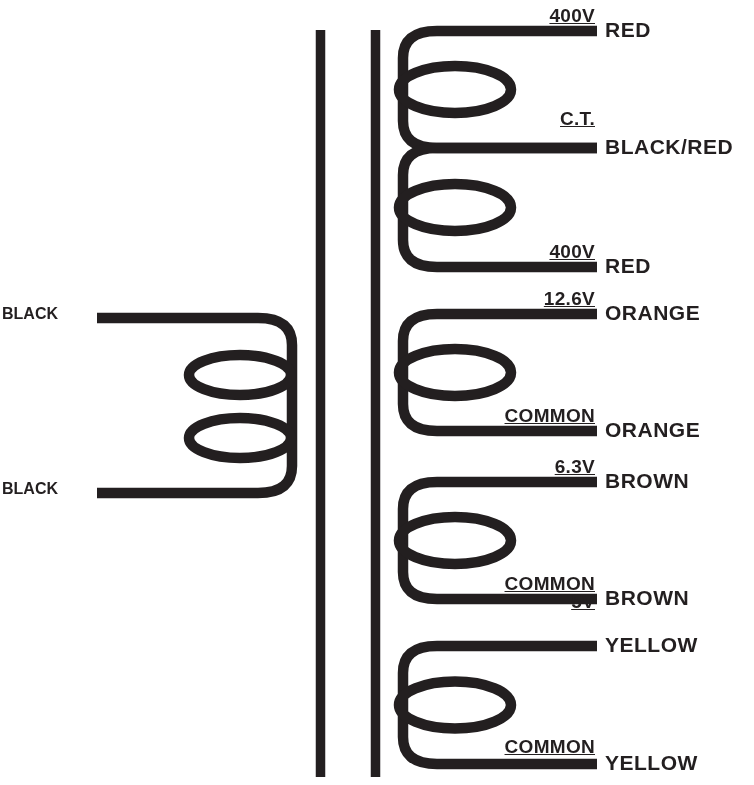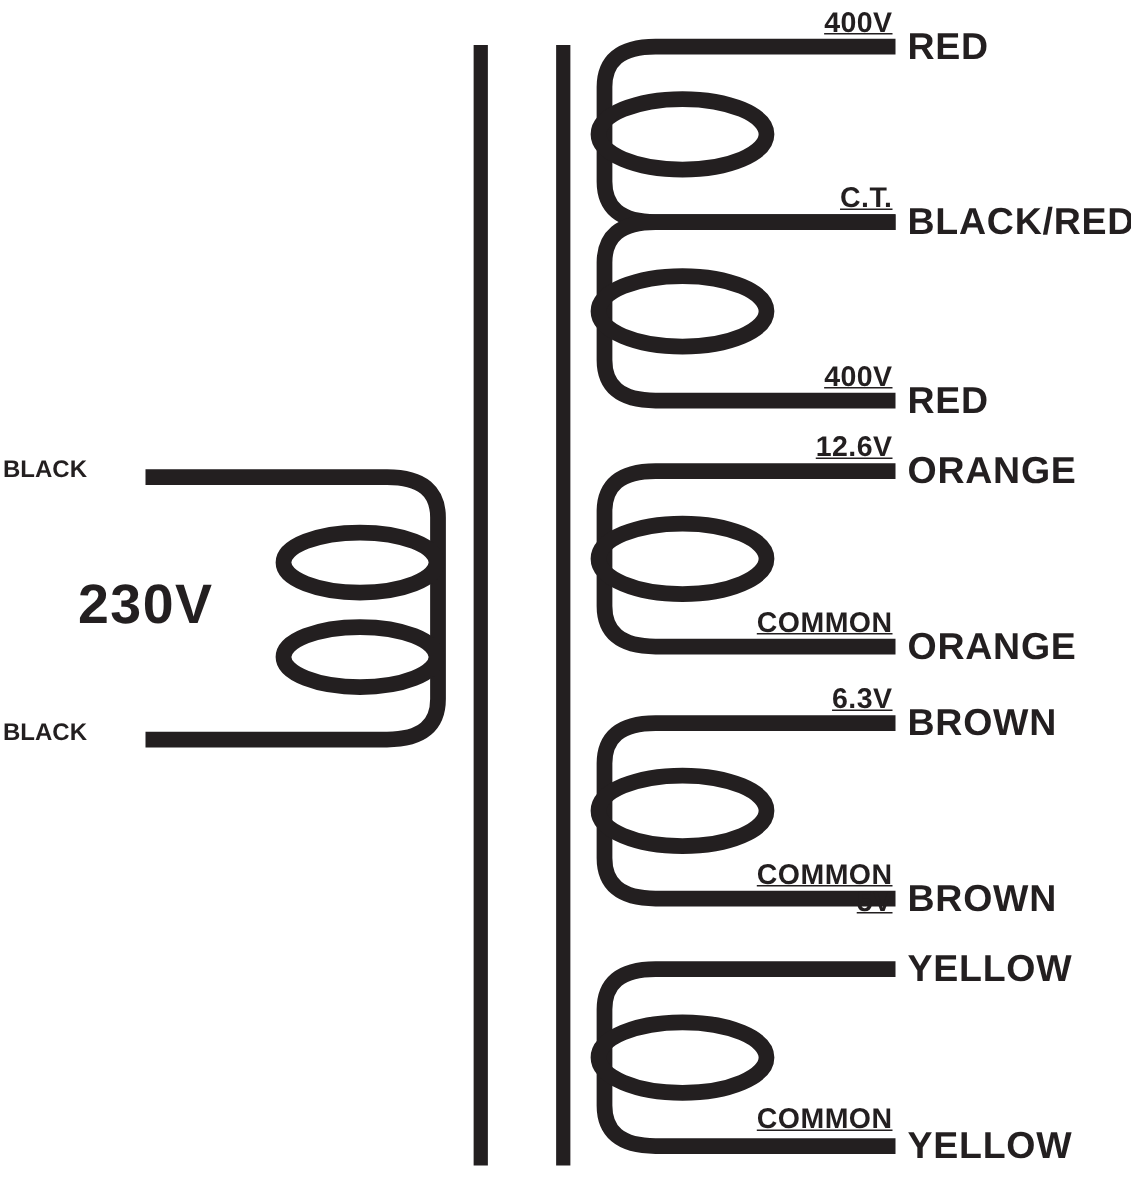--- a/index.html
+++ b/index.html
@@ -8,21 +8,21 @@
     width: 754px;
     height: 785px;
     background: #ffffff;
     font-family: "Liberation Sans", "DejaVu Sans", sans-serif;
     color: #231f20;
     overflow: hidden;
   }
   #schematic-svg { position: absolute; left: 0; top: 0; }
   .lbl { position: absolute; font-weight: bold; line-height: 1; white-space: nowrap; }
   .wire-name {           
-    font-size: 25px;
+    font-size: 21px;
     letter-spacing: 0.5px;
   }
   .tap-value {           
     font-size: 19px;
     letter-spacing: 0.3px;
     right: 159px;        
     text-align: right;
     text-decoration: underline;
   }
   .right-big { left: 605px; }
@@ -67,28 +67,27 @@
 
       <g stroke-width="10.5">
         <path d="M597 646 H437 C413 646 403 656 403 673 L403 737 C403 754 413 764 437 764 H597"></path>
         <ellipse cx="455" cy="705" rx="56" ry="23.5"></ellipse>
       </g>
     </g>
   </svg>
 
   <div class="lbl left-big" style="top:306px;">BLACK</div>
 
-  <div class="lbl primary-voltage" style="left:52px; top:384px;">230V</div>
 
   <div class="lbl left-big" style="top:481px;">BLACK</div>
 
   <div class="lbl tap-value" style="top:6px;">400V</div>
   <div class="lbl wire-name right-big" style="top:19px;">RED</div>
 
-  <div class="lbl tap-value" style="top:123px;">C.T.</div>
+  <div class="lbl tap-value" style="top:109px;">C.T.</div>
   <div class="lbl wire-name right-big" style="top:136px;">BLACK/RED</div>
 
   <div class="lbl tap-value" style="top:242px;">400V</div>
   <div class="lbl wire-name right-big" style="top:255px;">RED</div>
 
   <div class="lbl tap-value" style="top:289px;">12.6V</div>
   <div class="lbl wire-name right-big" style="top:302px;">ORANGE</div>
 
   <div class="lbl tap-value" style="top:406px;">COMMON</div>
   <div class="lbl wire-name right-big" style="top:419px;">ORANGE</div>

